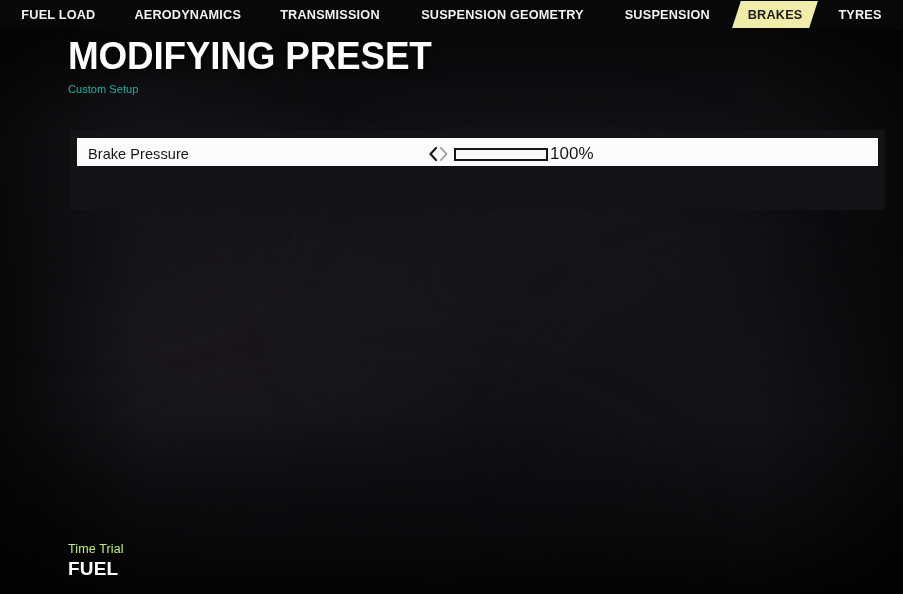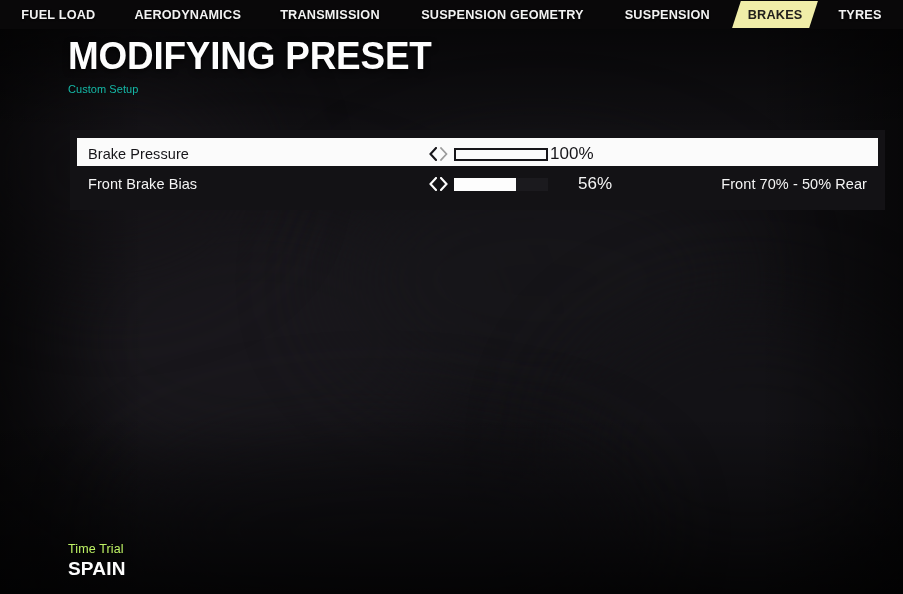--- a/index.html
+++ b/index.html
@@ -280,47 +280,21 @@
 
         <div class="bar-track">
           <div class="bar-fill" style="width:100%"></div>
         </div>
 
         <span class="value">100%</span>
       </div>
 
     </div>
 
-    <div class="row unselected">
-      <span class="row-label">Front Brake Bias</span>
-
-      <div class="control">
-        <div class="arrows">
-          <span class="arrow">
-            <svg width="8" height="14" viewBox="0 0 8 14">
-                <path d="M7 1 L1.5 7 L7 13" fill="none" stroke="#fdfdfd" stroke-width="2.1" stroke-linecap="square"></path>
-              </svg>
-          </span>
-          <span class="arrow">
-            <svg width="8" height="14" viewBox="0 0 8 14">
-                <path d="M1 1 L6.5 7 L1 13" fill="none" stroke="#fdfdfd" stroke-width="2.1" stroke-linecap="square"></path>
-              </svg>
-          </span>
-        </div>
-
-        <div class="bar-track">
-          <div class="bar-fill" style="width:66%"></div>
-        </div>
-
-        <span class="value">56%</span>
-      </div>
-
-      <span class="range">Front 70% - 50% Rear</span>
-    </div>
 
   </div>
 
   <div class="footer">
     <div class="mode">Time Trial</div>
-    <div class="track">SPAIN</div>
+    <div class="track">FUEL</div>
   </div>
 
 </div>
 
 </body></html>

